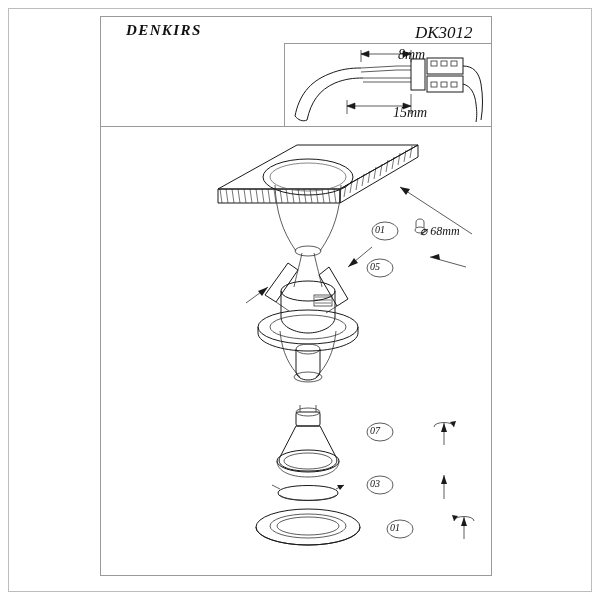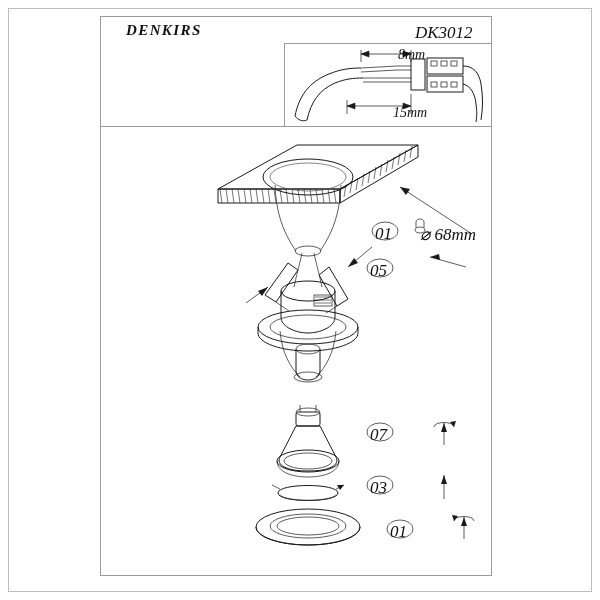--- a/index.html
+++ b/index.html
@@ -85,36 +85,36 @@
     font-size: 14px;
     color: #111;
     white-space: nowrap;
   }
   .dim-8mm { left: 398px; top: 47px; }
   .dim-15mm { left: 393px; top: 105px; }
   .callout {
     position: absolute;
     font-family: "Liberation Serif", serif;
     font-style: italic;
-    font-size: 17px;
+    font-size: 10px;
     color: #111;
     white-space: nowrap;
   }
   .c01 { left: 375px; top: 224px; }
   .c05 { left: 370px; top: 261px; text-align: right; }
   .c02 { left: 370px; top: 425px; }
   .c03 { left: 370px; top: 478px; font-style: italic; }
   .c04 { left: 390px; top: 522px; }
   .hole-label {
     position: absolute;
     left: 420px;
     top: 224px;
     font-family: "Liberation Serif", serif;
     font-style: italic;
-    font-size: 17px;
+    font-size: 12px;
     color: #111;
     white-space: nowrap;
   }
   svg { display: block; }
   .ln { fill: none; stroke: #1a1a1a; stroke-width: 1; }
   .ln-thin { fill: none; stroke: #333; stroke-width: 0.8; }
   .ln-light { fill: none; stroke: #555; stroke-width: 0.7; }
   .fill-w { fill: #ffffff; stroke: #1a1a1a; stroke-width: 1; }
   .hatch { stroke: #1a1a1a; stroke-width: 0.6; }
 </style>

